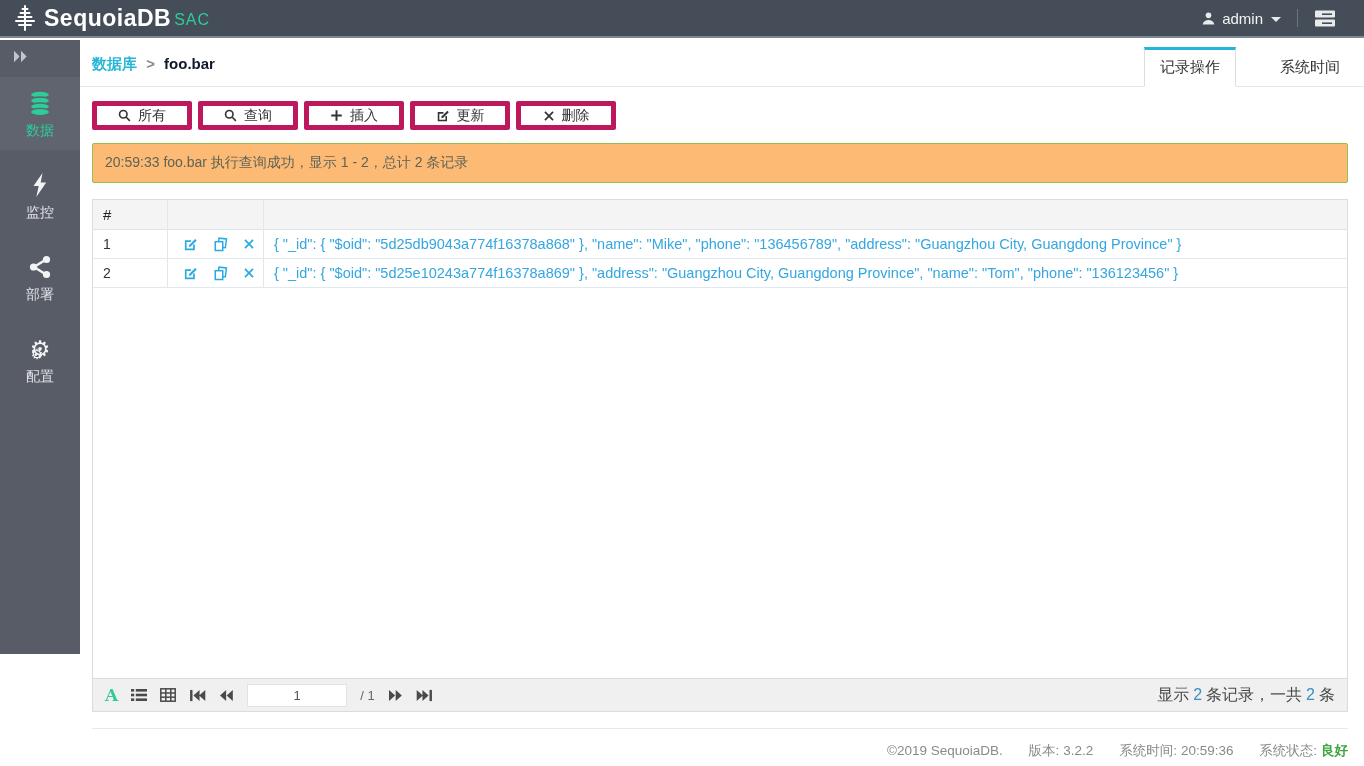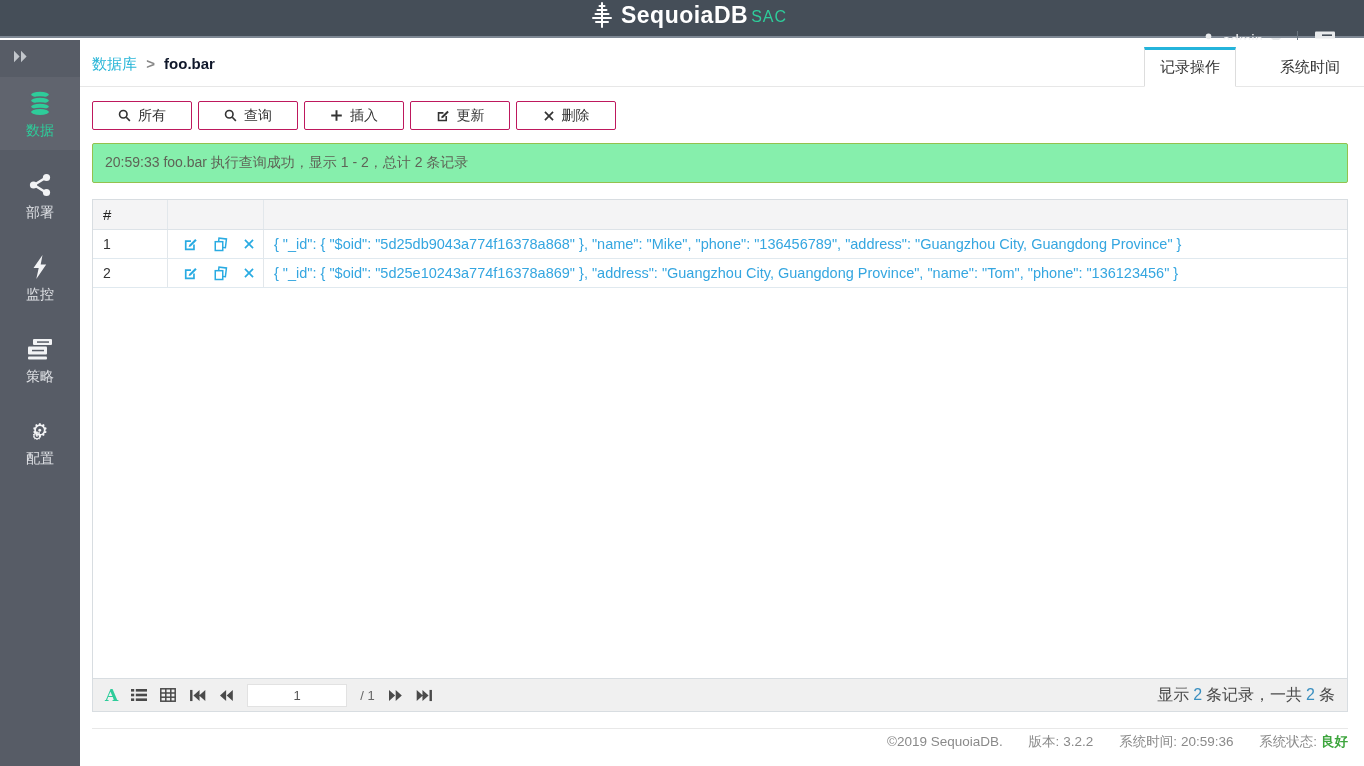--- a/index.html
+++ b/index.html
@@ -5,37 +5,36 @@
   * { box-sizing: border-box; margin: 0; padding: 0; }
   html,body { width: 1364px; height: 766px; }
   body {
     font-family: "Liberation Sans", "DejaVu Sans", sans-serif;
     background: #fff; color: #333; overflow: hidden; position: relative;
   }
 
   
   .navbar {
     height: 38px; background: #454e58; border-bottom: 2px solid #7e8894;
-    display: flex; align-items: center; color: #fff; flex-direction: column;
+    display: flex; align-items: center; color: #fff;
   }
   .brand { display: flex; align-items: center; padding-left: 10px; cursor: pointer; }
   .brand-name { font-size: 23px; font-weight: 600; color: #fff; letter-spacing: .5px; }
   .brand-suffix { font-size: 16px; color: #2ecc9a; margin-left: 3px; letter-spacing: 1px; padding-top: 3px; }
   .nav-right { margin-left: auto; display: flex; align-items: center; padding-right: 28px; }
   .user-menu { display: flex; align-items: center; gap: 6px; cursor: pointer; font-size: 15px; color: #f2f3f4; }
   .caret { width: 0; height: 0; border-left: 5px solid transparent; border-right: 5px solid transparent;
            border-top: 5px solid #e8eaec; margin-left: 2px; margin-top: 2px; }
   .nav-divider { width: 1px; height: 18px; background: #6b7680; margin: 0 16px; }
   .nav-icon-btn { background: none; border: none; color: #e8eaec; cursor: pointer; display: flex; align-items: center; }
 
   
   .sidebar {
-    position: absolute; left: 0; top: 40px; width: 80px; height: 726px;
+    position: absolute; left: 0; top: 40px; width: 80px; height: 614px;
     background: #575c66;
-    font-family: Liberation Mono, monospace;
   }
   .collapse-btn { padding: 10px 0 2px 12px; color: #c2c6cc; cursor: pointer; display: block; background: none; border: none; }
   .side-item {
     width: 80px; text-align: center; padding: 11px 0 10px; margin-top: 9px;
     color: #dfe1e5; cursor: pointer;
   }
   .side-item .s-icon { display: flex; justify-content: center; align-items: center; height: 30px; color: #f2f3f5; }
   .side-item .s-label { display: block; font-size: 14px; margin-top: 4px; }
   .side-item.active { background: #60646e; color: #2ecc9a; }
   .side-item.active .s-icon { color: #2ecc9a; }
@@ -43,48 +42,48 @@
   .gear-wrap { font-size: 23px; line-height: 1; position: relative; }
   .gear-small { font-size: 14px; position: absolute; margin-left: -6px; margin-top: 9px; }
 
   
   .main { position: absolute; left: 80px; top: 40px; width: 1284px; height: 726px; background: #fff; }
   .page-header {
     position: relative; height: 47px; border-bottom: 1px solid #e7e7e7;
     padding: 15px 16px 0 12px;
   }
   .breadcrumb { font-size: 15px; }
-  .crumb-link { color: #29b6d8; font-weight: 400; text-decoration: none; cursor: pointer; }
+  .crumb-link { color: #29b6d8; font-weight: 700; text-decoration: none; cursor: pointer; }
   .crumb-sep { color: #888; margin: 0 5px; font-weight: 700; }
   .crumb-current { color: #0f172a; font-weight: 700; }
   .tabs { position: absolute; right: 8px; bottom: -1px; display: flex; align-items: flex-end; gap: 28px; }
   .tab {
     background: transparent; border: 1px solid transparent; cursor: pointer;
     font-size: 15px; color: #333; padding: 11px 15px 12px; line-height: 1;
   }
   .tab.active {
     background: #fff; border-color: #ddd; border-top: 3px solid #24b4db;
     border-bottom-color: #fff; padding-top: 9px;
   }
 
   .content { padding: 0 16px 0 12px; }
 
   
   .btn-row { margin-top: 14px; display: flex; gap: 6px; }
   .btn {
-    width: 100px; height: 29px; background: #fff; border: 1px solid #be185d; border-radius: 2px;
+    width: 100px; height: 29px; background: #fff; border: 5px solid #be185d; border-radius: 2px;
     font-size: 14px; color: #333; cursor: pointer; display: inline-flex;
     align-items: center; justify-content: center; gap: 7px;
     font-family: inherit;
   }
   .btn svg { flex: none; }
 
   
   .alert {
-    margin-top: 13px; background: #86efac; border: 1px solid #94c14d; border-radius: 2px;
+    margin-top: 13px; background: #fdba74; border: 1px solid #94c14d; border-radius: 2px;
     padding: 10px 12px; font-size: 14px; color: #5e6457;
   }
 
   
   .grid-panel {
     margin-top: 16px; border: 1px solid #d8dde1; height: 513px;
     display: flex; flex-direction: column; font-size: 14px;
   }
   .g-row { display: flex; align-items: stretch; }
   .g-head { background: #f4f4f5; border-bottom: 1px solid #dde3e8; height: 30px; color: #222; font-size: 15px; }
@@ -106,21 +105,21 @@
   .page-input {
     width: 100px; height: 23px; border: 1px solid #e2e2e2; background: #fff;
     text-align: center; font-size: 13px; color: #555; font-family: inherit;
   }
   .page-total { font-size: 13px; color: #666; }
   .grid-summary { margin-left: auto; font-size: 16px; color: #4a4a4a; }
   .sum-num { color: #3a8fc0; margin: 0 4px; }
 
   
   .page-footer {
-    margin: 16px 16px 0 12px; border-top: 1px solid #e8e8e8; padding-top: 4px;
+    margin: 16px 16px 0 12px; border-top: 1px solid #e8e8e8; padding-top: 13px;
     text-align: right; font-size: 13.5px; color: #8a8a8a;
   }
   .foot-group { margin-left: 22px; }
   .status-ok { color: #3da53d; font-weight: 700; margin-left: 4px; }
   .foot-val { margin-left: 4px; }
 </style>
 </head>
 <body>
 
 <header class="navbar">
@@ -175,51 +174,39 @@
         <ellipse cx="14" cy="11.6" rx="9.6" ry="3.6"></ellipse>
         <ellipse cx="14" cy="17.6" rx="9.6" ry="3.6"></ellipse>
         <ellipse cx="14" cy="23" rx="9.6" ry="3.6"></ellipse>
       </svg>
     </span>
     <span class="s-label">数据</span>
   </div>
 
   <div class="side-item">
     <span class="s-icon">
+      <svg width="24" height="26" viewBox="0 0 24 26" fill="currentColor">
+        <path d="M14.5 1 5.5 14h5.2l-2.4 11 9.9-14.5h-5.5z"></path>
+      </svg>
+    </span>
+    <span class="s-label">监控</span>
+  </div>
+
+  <div class="side-item">
+    <span class="s-icon">
       <svg width="26" height="26" viewBox="0 0 26 26">
         <path d="M7 13 19 5.5M7 13l12 7.5" stroke="currentColor" stroke-width="2.6" fill="none"></path>
         <circle cx="19.5" cy="5.5" r="3.6" fill="currentColor"></circle>
         <circle cx="6.5" cy="13" r="3.6" fill="currentColor"></circle>
         <circle cx="19.5" cy="20.5" r="3.6" fill="currentColor"></circle>
       </svg>
     </span>
     <span class="s-label">部署</span>
   </div>
 
-  <div class="side-item">
-    <span class="s-icon">
-      <svg width="24" height="26" viewBox="0 0 24 26" fill="currentColor">
-        <path d="M14.5 1 5.5 14h5.2l-2.4 11 9.9-14.5h-5.5z"></path>
-      </svg>
-    </span>
-    <span class="s-label">监控</span>
-  </div>
-
-  <div class="side-item">
-    <span class="s-icon">
-      <svg width="28" height="24" viewBox="0 0 28 24">
-        <rect x="7" y="2" width="19" height="6" rx="1" fill="currentColor"></rect>
-        <rect x="2" y="9.5" width="19" height="8" rx="1" fill="currentColor"></rect>
-        <rect x="2" y="19.5" width="19" height="3" rx="1" fill="currentColor"></rect>
-        <rect x="11" y="4.3" width="12" height="1.5" fill="#575c66"></rect>
-        <rect x="6" y="12.8" width="12" height="1.5" fill="#575c66"></rect>
-      </svg>
-    </span>
-    <span class="s-label">策略</span>
-  </div>
 
   <div class="side-item">
     <span class="s-icon gear-wrap">⚙<span class="gear-small">⚙</span></span>
     <span class="s-label">配置</span>
   </div>
 </nav>
 
 <main class="main">
 
   <div class="page-header">

